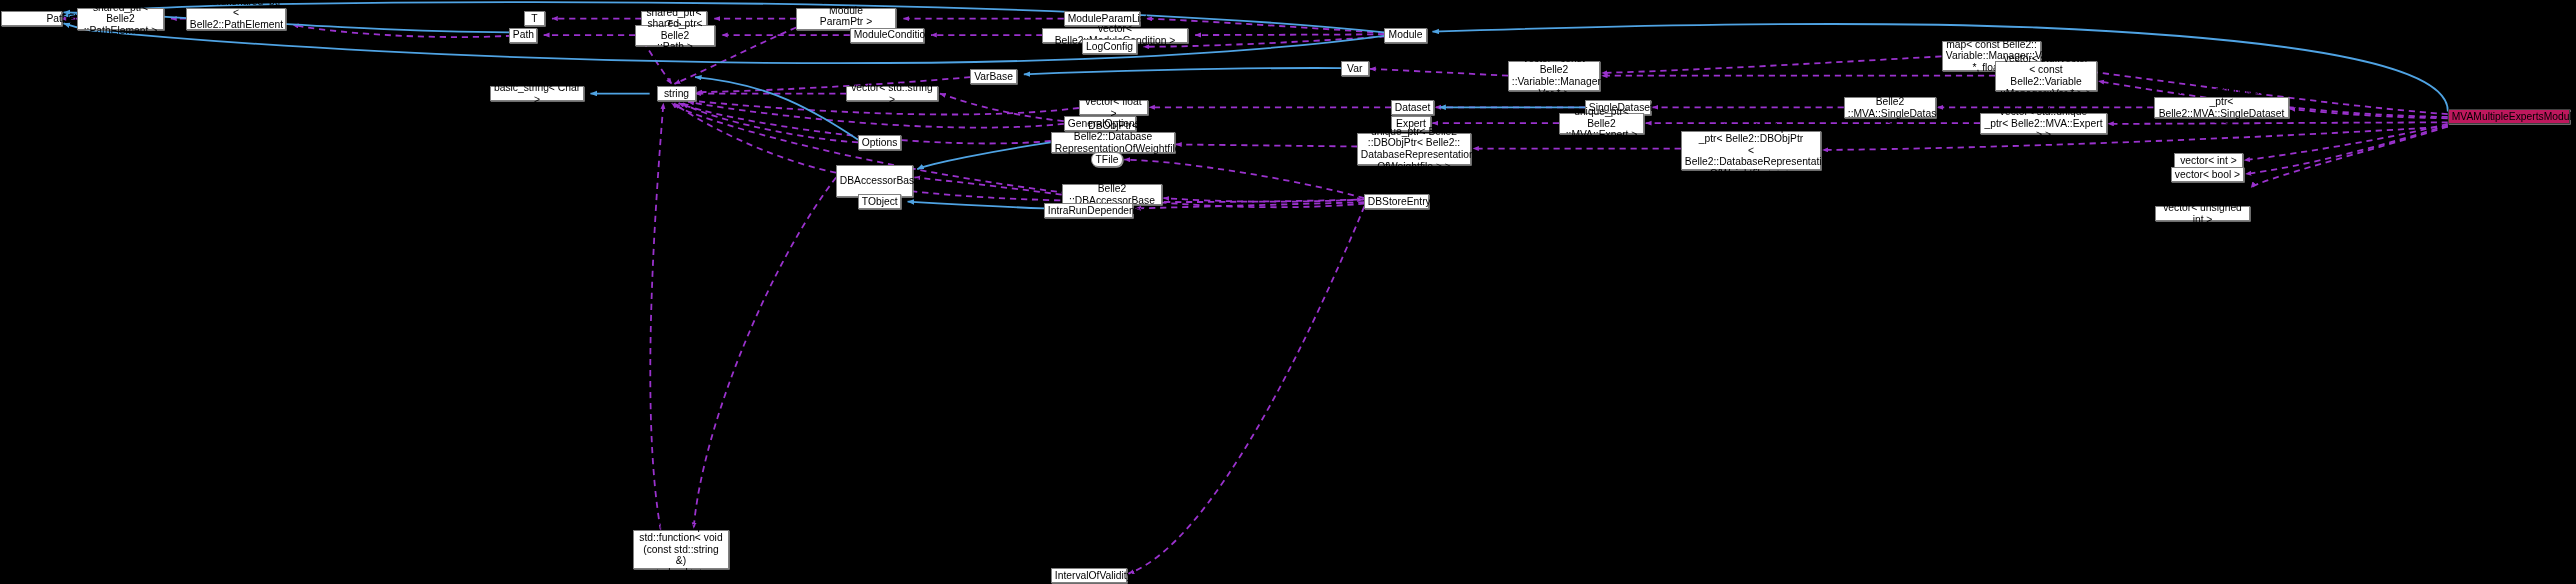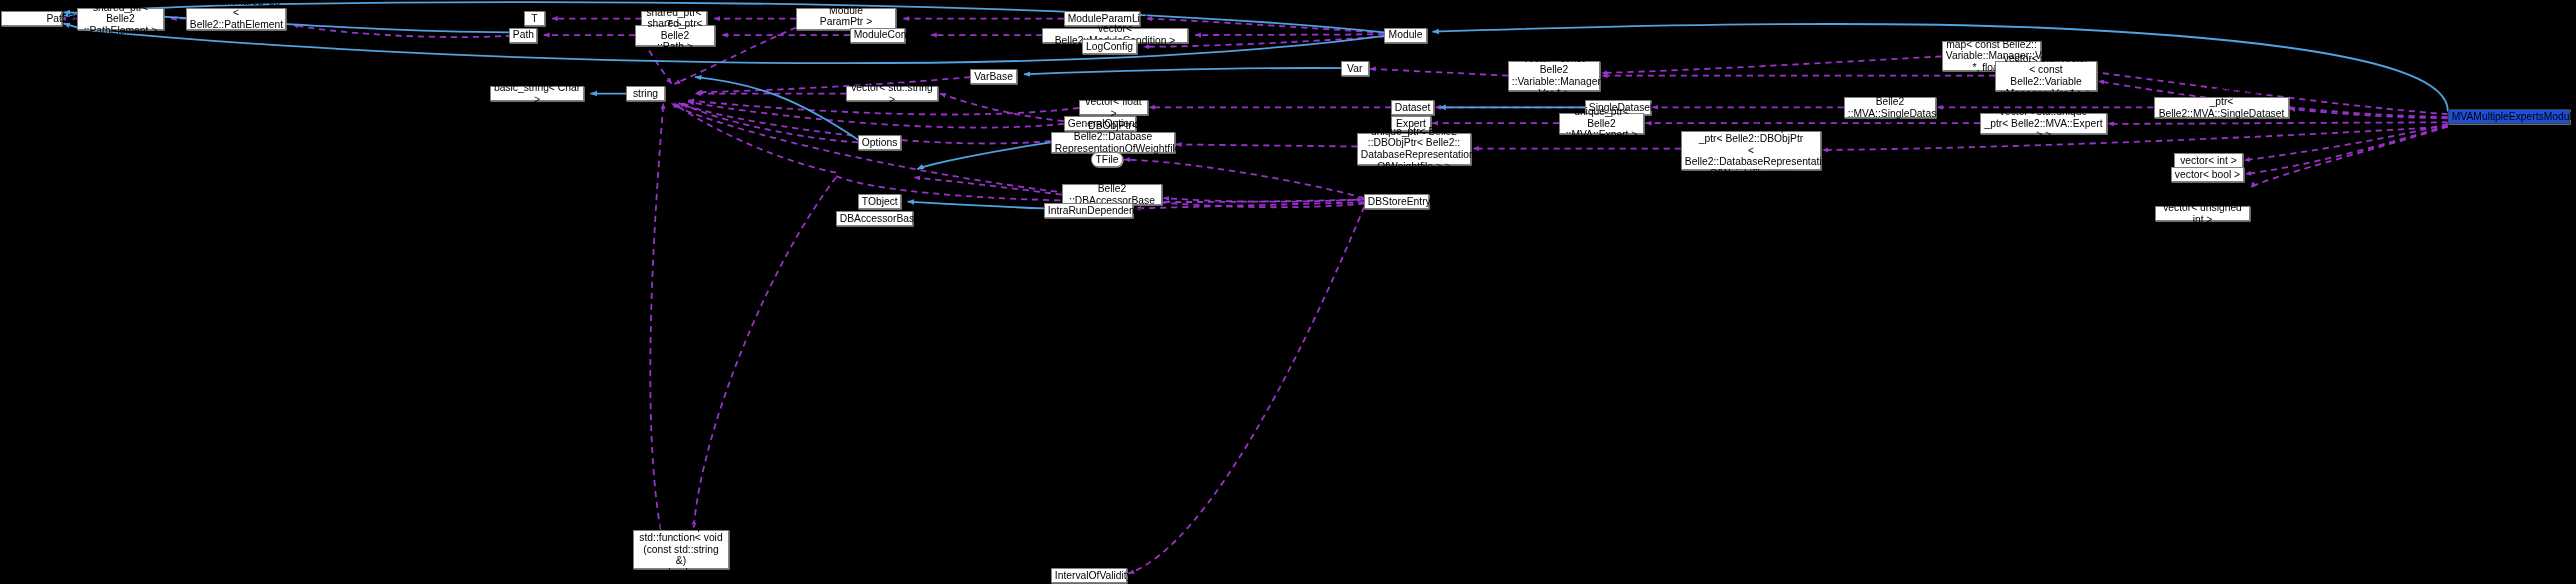--- a/index.html
+++ b/index.html
@@ -3,21 +3,21 @@
 <meta charset="utf-8">
 <style>
   html,body{margin:0;padding:0;background:#000;}
   #canvas{position:relative;width:2576px;height:584px;background:#000;overflow:hidden;
     font-family:"Liberation Sans","DejaVu Sans",sans-serif;}
   svg.edges{position:absolute;left:0;top:0;width:2576px;height:584px;pointer-events:none;}
   .node{position:absolute;box-sizing:border-box;background:#fff;border:0.7px solid #808080;
     color:#000;text-align:center;line-height:1.12;display:flex;align-items:center;
     justify-content:center;font-size:10.3px;white-space:pre-line;padding:0.7px 2.8px;
     box-shadow:0.7px 0.7px 0 #9a9a9a;}
-  .node.primary{background:#1d4ed8;border:0.7px solid #404040;justify-content:center;}
+  .node.primary{background:#be185d;border:0.7px solid #404040;justify-content:center;}
   .node span{display:block;width:100%;}
 </style>
 </head>
 <body>
 
 <div id="canvas">
 
   <svg class="edges" viewBox="0 0 3744 849">
     <defs>
       <marker id="ah-u" markerWidth="10" markerHeight="10" refX="8.5" refY="3.6" orient="auto" markerUnits="userSpaceOnUse">
@@ -109,37 +109,37 @@
       <div class="node" style="left: 186px; top: 8.3px; width: 100px; height: 21.3px;"><span>list&lt; std::shared_ptr
 &lt; Belle2::PathElement &gt; &gt;</span></div>
       <div class="node" style="left: 524px; top: 11px; width: 20.6px; height: 15px;"><span>T</span></div>
       <div class="node" style="left: 641px; top: 11px; width: 66px; height: 15px;"><span>shared_ptr&lt; T &gt;</span></div>
       <div class="node" style="left: 796px; top: 8.3px; width: 100px; height: 21.3px; align-items: flex-end;"><span>map&lt; std::string, Module
 ParamPtr &gt;</span></div>
       <div class="node" style="left: 1064px; top: 11px; width: 76px; height: 15px;"><span>ModuleParamList</span></div>
       <div class="node" style="left: 509px; top: 27.5px; width: 27.5px; height: 15px;"><span>Path</span></div>
       <div class="node" style="left: 635px; top: 25px; width: 80px; height: 21.3px;"><span>shared_ptr&lt; Belle2
 ::Path &gt;</span></div>
-      <div class="node" style="left: 850px; top: 27.5px; width: 55px; height: 15px;"><span>ModuleCondition</span></div>
+      <div class="node" style="left: 850px; top: 27.5px; width: 74px; height: 15px;"><span>ModuleCondition</span></div>
       <div class="node" style="left: 1042px; top: 27.5px; width: 146px; height: 15px;"><span>vector&lt; Belle2::ModuleCondition &gt;</span></div>
       <div class="node" style="left: 1384px; top: 27.5px; width: 43px; height: 15px;"><span>Module</span></div>
       <div class="node" style="left: 1082px; top: 39px; width: 55px; height: 15px;"><span>LogConfig</span></div>
       <div class="node" style="left: 1942px; top: 41px; width: 99px; height: 30px;"><span>map&lt; const Belle2::
 Variable::Manager::Var
 *, float &gt;</span></div>
       <div class="node" style="left: 1341px; top: 61px; width: 27.5px; height: 15px;"><span>Var</span></div>
       <div class="node" style="left: 970px; top: 69px; width: 47px; height: 15px;"><span>VarBase</span></div>
       <div class="node" style="left: 1508px; top: 61px; width: 92px; height: 30px;"><span>vector&lt; const Belle2
 ::Variable::Manager::
 Var * &gt;</span></div>
       <div class="node" style="left: 1995px; top: 61px; width: 102px; height: 30px;"><span>vector&lt; std::vector
 &lt; const Belle2::Variable
 ::Manager::Var * &gt; &gt;</span></div>
       <div class="node" style="left: 490px; top: 86px; width: 94px; height: 15px;"><span>basic_string&lt; Char &gt;</span></div>
-      <div class="node" style="left: 626px; top: 86px; width: 39px; height: 15px;"><span>string</span></div>
+      <div class="node" style="left: 657px; top: 86px; width: 39px; height: 15px;"><span>string</span></div>
       <div class="node" style="left: 846px; top: 86px; width: 92px; height: 15px;"><span>vector&lt; std::string &gt;</span></div>
       <div class="node" style="left: 1079px; top: 100px; width: 69px; height: 15px; align-items: center;"><span>vector&lt; float &gt;</span></div>
       <div class="node" style="left: 1391px; top: 100px; width: 43px; height: 15px;"><span>Dataset</span></div>
       <div class="node" style="left: 1585px; top: 100px; width: 66px; height: 15px;"><span>SingleDataset</span></div>
       <div class="node" style="left: 1844px; top: 97px; width: 92px; height: 21.3px;"><span>unique_ptr&lt; Belle2
 ::MVA::SingleDataset &gt;</span></div>
       <div class="node" style="left: 2154px; top: 97px; width: 135px; height: 21.3px;"><span>vector&lt; std::unique
 _ptr&lt; Belle2::MVA::SingleDataset &gt; &gt;</span></div>
       <div class="node" style="left: 1064px; top: 116px; width: 72px; height: 15px;"><span>GeneralOptions</span></div>
       <div class="node" style="left: 1391px; top: 116px; width: 40px; height: 15px;"><span>Expert</span></div>
@@ -155,21 +155,21 @@
 ::DBObjPtr&lt; Belle2::
 DatabaseRepresentation
 OfWeightfile &gt; &gt;</span></div>
       <div class="node" style="left: 1681px; top: 131px; width: 140px; height: 39px;"><span>vector&lt; std::unique
 _ptr&lt; Belle2::DBObjPtr
 &lt; Belle2::DatabaseRepresentation
 OfWeightfile &gt; &gt; &gt;</span></div>
       <div class="node" style="left: 2174px; top: 153px; width: 69px; height: 15px;"><span>vector&lt; int &gt;</span></div>
       <div class="node" style="left: 1091px; top: 152px; width: 32px; height: 15px; border-radius: 7px;"><span>TFile</span></div>
       <div class="node" style="left: 2171px; top: 167px; width: 73px; height: 15px;"><span>vector&lt; bool &gt;</span></div>
-      <div class="node" style="left: 836px; top: 165px; width: 77px; height: 15px; margin-top: 46px;"><span>DBAccessorBase</span></div>
+      <div class="node" style="left: 836px; top: 165px; width: 77px; height: 32px;"><span>DBAccessorBase</span></div>
       <div class="node" style="left: 2155px; top: 180px; width: 95px; height: 15px; margin-top: 26px;"><span>vector&lt; unsigned int &gt;</span></div>
       <div class="node" style="left: 1062px; top: 184px; width: 100px; height: 21.3px;"><span>unordered_set&lt; Belle2
 ::DBAccessorBase * &gt;</span></div>
       <div class="node" style="left: 1364px; top: 194px; width: 65px; height: 15px;"><span>DBStoreEntry</span></div>
       <div class="node" style="left: 858px; top: 194px; width: 43px; height: 15px;"><span>TObject</span></div>
       <div class="node" style="left: 1044px; top: 203px; width: 89px; height: 15px;"><span>IntraRunDependency</span></div>
       <div class="node" style="left: 633px; top: 530px; width: 96px; height: 39px;"><span>vector&lt; std::pair&lt;
 std::function&lt; void
 (const std::string &amp;)
 &gt;, bool &gt; &gt;</span></div>

